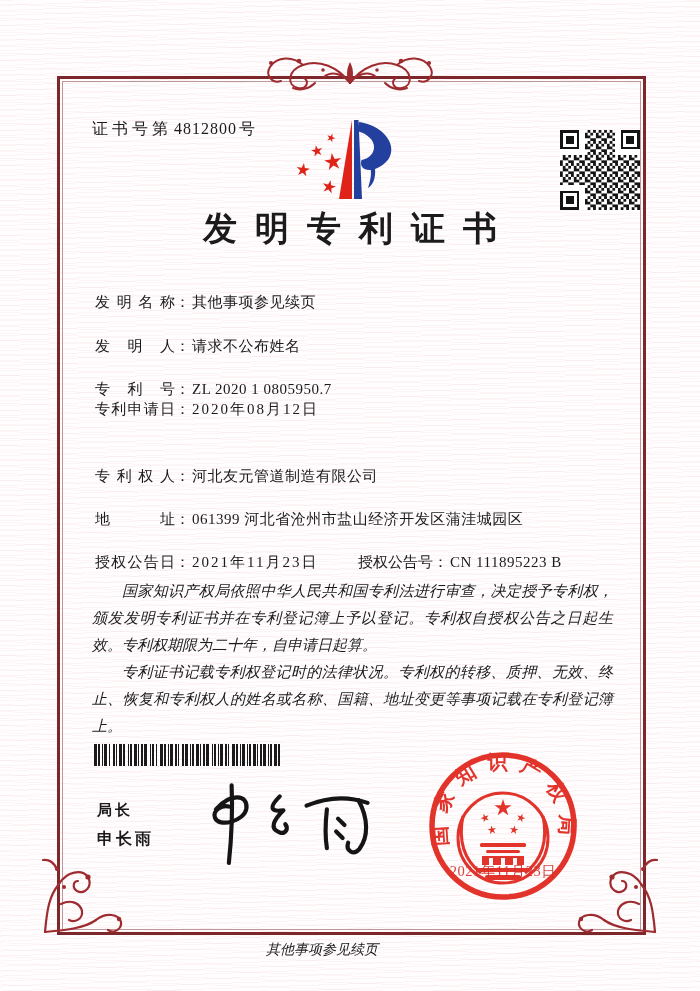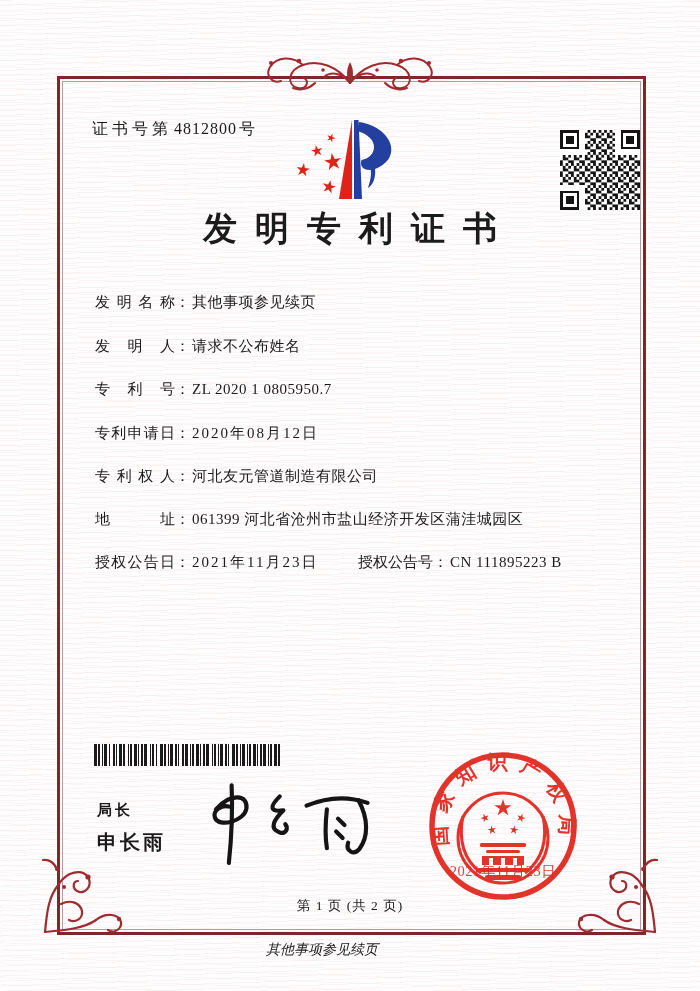--- a/index.html
+++ b/index.html
@@ -33,21 +33,21 @@
   #row-grant2{left:358px;}
   
   #body-text{left:92px;top:578px;width:521px;z-index:2;font-size:15px;line-height:27px;
              text-align:justify;font-style:italic;}
   #body-text p{margin:0;text-indent:2em;}
   
   #barcode{left:94px;top:744px;z-index:2;}
   #officer-title{left:97px;top:801px;font-family:"Liberation Sans","DejaVu Sans",sans-serif;
                  font-size:15px;font-weight:600;letter-spacing:3px;z-index:2;}
   #officer-name{left:97px;top:829px;font-family:"Liberation Sans","DejaVu Sans",sans-serif;
-                font-size:20px;font-weight:600;letter-spacing:3px;z-index:2;}
+                font-size:16px;font-weight:600;letter-spacing:3px;z-index:2;}
   #signature{left:190px;top:776px;z-index:3;}
   #seal{left:423px;top:746px;z-index:4;}
   #page-num{left:0;top:897px;width:700px;text-align:center;font-size:13.5px;letter-spacing:1px;z-index:2;}
   #footer-note{left:0;top:941px;width:644px;text-align:center;font-size:14px;font-style:italic;z-index:2;}
   
   #orn-top{left:255px;top:50px;z-index:3;}
   #orn-bl{left:42px;top:850px;z-index:3;transform:scaleX(-1);}
   #orn-br{left:573px;top:850px;z-index:3;}
 </style>
 </head>
@@ -151,36 +151,40 @@
 
   <div class="frow" style="top:293px">
     <span class="flabel">发明名称</span><span class="fcolon">：</span><span class="fval">其他事项参见续页</span>
   </div>
   <div class="frow" style="top:337px">
     <span class="flabel">发明人</span><span class="fcolon">：</span><span class="fval">请求不公布姓名</span>
   </div>
   <div class="frow" style="top:380px">
     <span class="flabel">专利号</span><span class="fcolon">：</span><span class="fval">ZL 2020 1 0805950.7</span>
   </div>
-  <div class="frow" style="top:424px">
+  <div class="frow" style="top:400px">
     <span class="flabel">专利申请日</span><span class="fcolon">：</span><span class="fval date">2020年08月12日</span>
   </div>
   <div class="frow" style="top:467px">
     <span class="flabel">专利权人</span><span class="fcolon">：</span><span class="fval">河北友元管道制造有限公司</span>
   </div>
   <div class="frow" style="top:510px">
     <span class="flabel">地址</span><span class="fcolon">：</span><span class="fval">061399 河北省沧州市盐山经济开发区蒲洼城园区</span>
   </div>
   <div class="frow" style="top:553px">
     <span class="flabel">授权公告日</span><span class="fcolon">：</span><span class="fval date">2021年11月23日</span>
   </div>
   <div class="frow" id="row-grant2" style="top:553px">
     <span>授权公告号</span><span class="fcolon">：</span><span class="fval">CN 111895223 B</span>
   </div>
 
+  <div id="body-text" class="abs">
+    <p>国家知识产权局依照中华人民共和国专利法进行审查，决定授予专利权，颁发发明专利证书并在专利登记簿上予以登记。专利权自授权公告之日起生效。专利权期限为二十年，自申请日起算。</p>
+    <p>专利证书记载专利权登记时的法律状况。专利权的转移、质押、无效、终止、恢复和专利权人的姓名或名称、国籍、地址变更等事项记载在专利登记簿上。</p>
+  </div>
 
   <svg id="barcode" class="abs" width="186" height="22" viewBox="0 0 186 22" preserveAspectRatio="none">
     <path fill="#1a1a1a" d="M0 0h3v22H0z M4 0h2v22H4z M8 0h1v22H8z M10 0h3v22h-3z M15 0h1v22h-1z M19 0h2v22h-2z M22 0h1v22h-1z M25 0h3v22h-3z M29 0h2v22h-2z M34 0h1v22h-1z M36 0h2v22h-2z M40 0h3v22h-3z M44 0h1v22h-1z M47 0h2v22h-2z M50 0h3v22h-3z M56 0h1v22h-1z M58 0h2v22h-2z M62 0h1v22h-1z M66 0h3v22h-3z M70 0h2v22h-2z M74 0h1v22h-1z M76 0h3v22h-3z M81 0h2v22h-2z M84 0h1v22h-1z M88 0h2v22h-2z M91 0h3v22h-3z M96 0h1v22h-1z M98 0h2v22h-2z M102 0h3v22h-3z M106 0h1v22h-1z M109 0h2v22h-2z M112 0h3v22h-3z M118 0h1v22h-1z M120 0h2v22h-2z M124 0h1v22h-1z M126 0h3v22h-3z M131 0h2v22h-2z M134 0h1v22h-1z M138 0h3v22h-3z M142 0h2v22h-2z M146 0h1v22h-1z M148 0h3v22h-3z M153 0h1v22h-1z M155 0h2v22h-2z M159 0h3v22h-3z M163 0h1v22h-1z M166 0h2v22h-2z M169 0h3v22h-3z M174 0h1v22h-1z M176 0h2v22h-2z M180 0h3v22h-3z M184 0h2v22h-2z"></path>
   </svg>
 
   <div id="officer-title" class="abs">局长</div>
   <div id="officer-name" class="abs">申长雨</div>
 
   <svg id="signature" class="abs" width="185" height="100" viewBox="0 0 200 100">
     <g stroke="#151515" stroke-width="4.5" fill="none" stroke-linecap="round" stroke-linejoin="round">
@@ -219,16 +223,15 @@
         <path d="M59,110 h42 v9 h-42 z M66,112 h4 v7 h-4 z M78,112 h4 v7 h-4 z M90,112 h4 v7 h-4 z" fill-rule="evenodd"></path>
         <rect x="53" y="122" width="54" height="4" rx="1.5"></rect>
         <rect x="62" y="129" width="36" height="5" rx="2"></rect>
         <path d="M40,70 C35,95 41,114 58,127" fill="none" stroke="#e0251c" stroke-width="3"></path>
         <path d="M120,70 C125,95 119,114 102,127" fill="none" stroke="#e0251c" stroke-width="3"></path>
       </g>
       <text x="80" y="130" text-anchor="middle" font-family="Liberation Serif, DejaVu Serif, serif" font-size="14.5" fill="#cf2019" opacity="0.9" letter-spacing="0.5">2021年11月23日</text>
     </g>
   </svg>
 
-  <div id="page-num" class="abs">第 1 页 (共 2 页)</div>
   <div id="footer-note" class="abs">其他事项参见续页</div>
 
 </div>
 
 </body></html>

